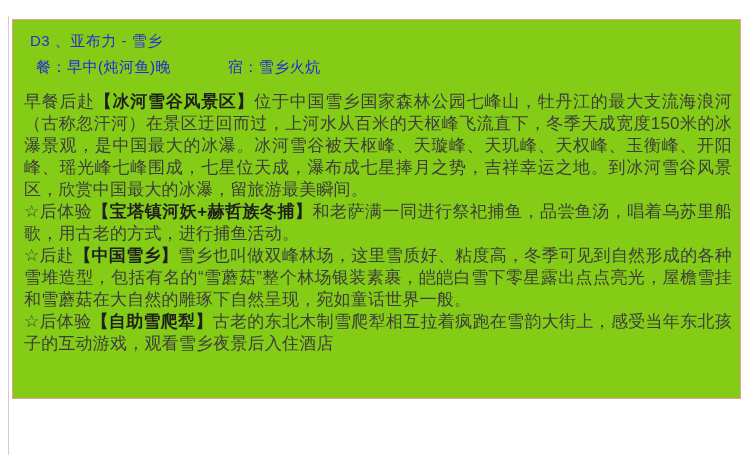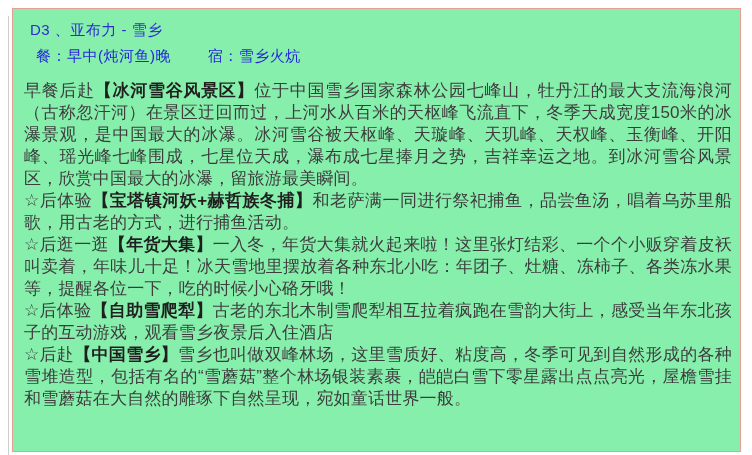--- a/index.html
+++ b/index.html
@@ -20,44 +20,44 @@
   .left-rule {
     position: absolute;
     left: 8px;
     top: 16px;
     width: 1px;
     height: 439px;
   }
   .frame {
     position: absolute;
     left: 12px;
-    top: 8px;
+    top: 19px;
     width: 729px;
-    height: 444px;
+    height: 380px;
     box-sizing: border-box;
     border-width: 1px;
     border-style: solid;
-    background: #86efac;
+    background: #84cc16;
     padding: 11px 8px 0 11px;
     overflow: hidden;
   }
   .day-title {
     font-size: 15px;
     font-weight: normal;
     margin: 1px 0 7px 6px;
     letter-spacing: 0.5px;
     white-space: nowrap;
   }
   .meal-line {
     font-size: 15px;
     margin: 0 0 14px 12px;
     letter-spacing: 0.5px;
     white-space: nowrap;
   }
-  .meal-line .lodging { margin-left: 32px; }
+  .meal-line .lodging { margin-left: 52px; }
   .itinerary-body {
     font-size: 17px;
     line-height: 22px;
     letter-spacing: 0.2px;
     text-align: justify;
   }
   .itinerary-body p { margin: 0; padding: 0; }
   .itinerary-body b { font-weight: bold; }
 </style>
 </head>
@@ -67,18 +67,17 @@
   <div class="left-rule" style="background: rgb(207, 207, 207);"></div>
   <div class="frame" style="border-color: rgb(232, 157, 149);">
     <div class="day-title" style="color: rgb(45, 45, 207);">D3 、亚布力 - 雪乡</div>
     <div class="meal-line" style="color: rgb(37, 37, 221);">
       <span class="meals">餐：早中(炖河鱼)晚</span>
       <span class="lodging">宿：雪乡火炕</span>
     </div>
     <div class="itinerary-body" style="color: rgb(61, 61, 61);">
         <p><span>早餐后赴</span><b style="color: rgb(31, 31, 31);">【冰河雪谷风景区】</b><span>位于中国雪乡国家森林公园七峰山，牡丹江的最大支流海浪河（古称忽汗河）在景区迂回而过，上河水从百米的天枢峰飞流直下，冬季天成宽度150米的冰瀑景观，是中国最大的冰瀑。冰河雪谷被天枢峰、天璇峰、天玑峰、天权峰、玉衡峰、开阳峰、瑶光峰七峰围成，七星位天成，瀑布成七星捧月之势，吉祥幸运之地。到冰河雪谷风景区，欣赏中国最大的冰瀑，留旅游最美瞬间。</span></p>
         <p><span>☆后体验</span><b style="color: rgb(31, 31, 31);">【宝塔镇河妖+赫哲族冬捕】</b><span>和老萨满一同进行祭祀捕鱼，品尝鱼汤，唱着乌苏里船歌，用古老的方式，进行捕鱼活动。</span></p>
-        <p><span>☆后逛一逛</span><b style="color: rgb(31, 31, 31);">【年货大集】</b><span>一入冬，年货大集就火起来啦！这里张灯结彩、一个个小贩穿着皮袄叫卖着，年味儿十足！冰天雪地里摆放着各种东北小吃：年团子、灶糖、冻柿子、各类冻水果等，提醒各位一下，吃的时候小心硌牙哦！</span></p>
+        <p><span>☆后赴</span><b style="color: rgb(31, 31, 31);">【中国雪乡】</b><span>雪乡也叫做双峰林场，这里雪质好、粘度高，冬季可见到自然形成的各种雪堆造型，包括有名的“雪蘑菇”整个林场银装素裹，皑皑白雪下零星露出点点亮光，屋檐雪挂和雪蘑菇在大自然的雕琢下自然呈现，宛如童话世界一般。</span></p>
         <p><span>☆后体验</span><b style="color: rgb(31, 31, 31);">【自助雪爬犁】</b><span>古老的东北木制雪爬犁相互拉着疯跑在雪韵大街上，感受当年东北孩子的互动游戏，观看雪乡夜景后入住酒店</span></p>
-        <p><span>☆后赴</span><b style="color: rgb(31, 31, 31);">【中国雪乡】</b><span>雪乡也叫做双峰林场，这里雪质好、粘度高，冬季可见到自然形成的各种雪堆造型，包括有名的“雪蘑菇”整个林场银装素裹，皑皑白雪下零星露出点点亮光，屋檐雪挂和雪蘑菇在大自然的雕琢下自然呈现，宛如童话世界一般。</span></p>
       </div>
   </div>
 </div>
 
 </body></html>

